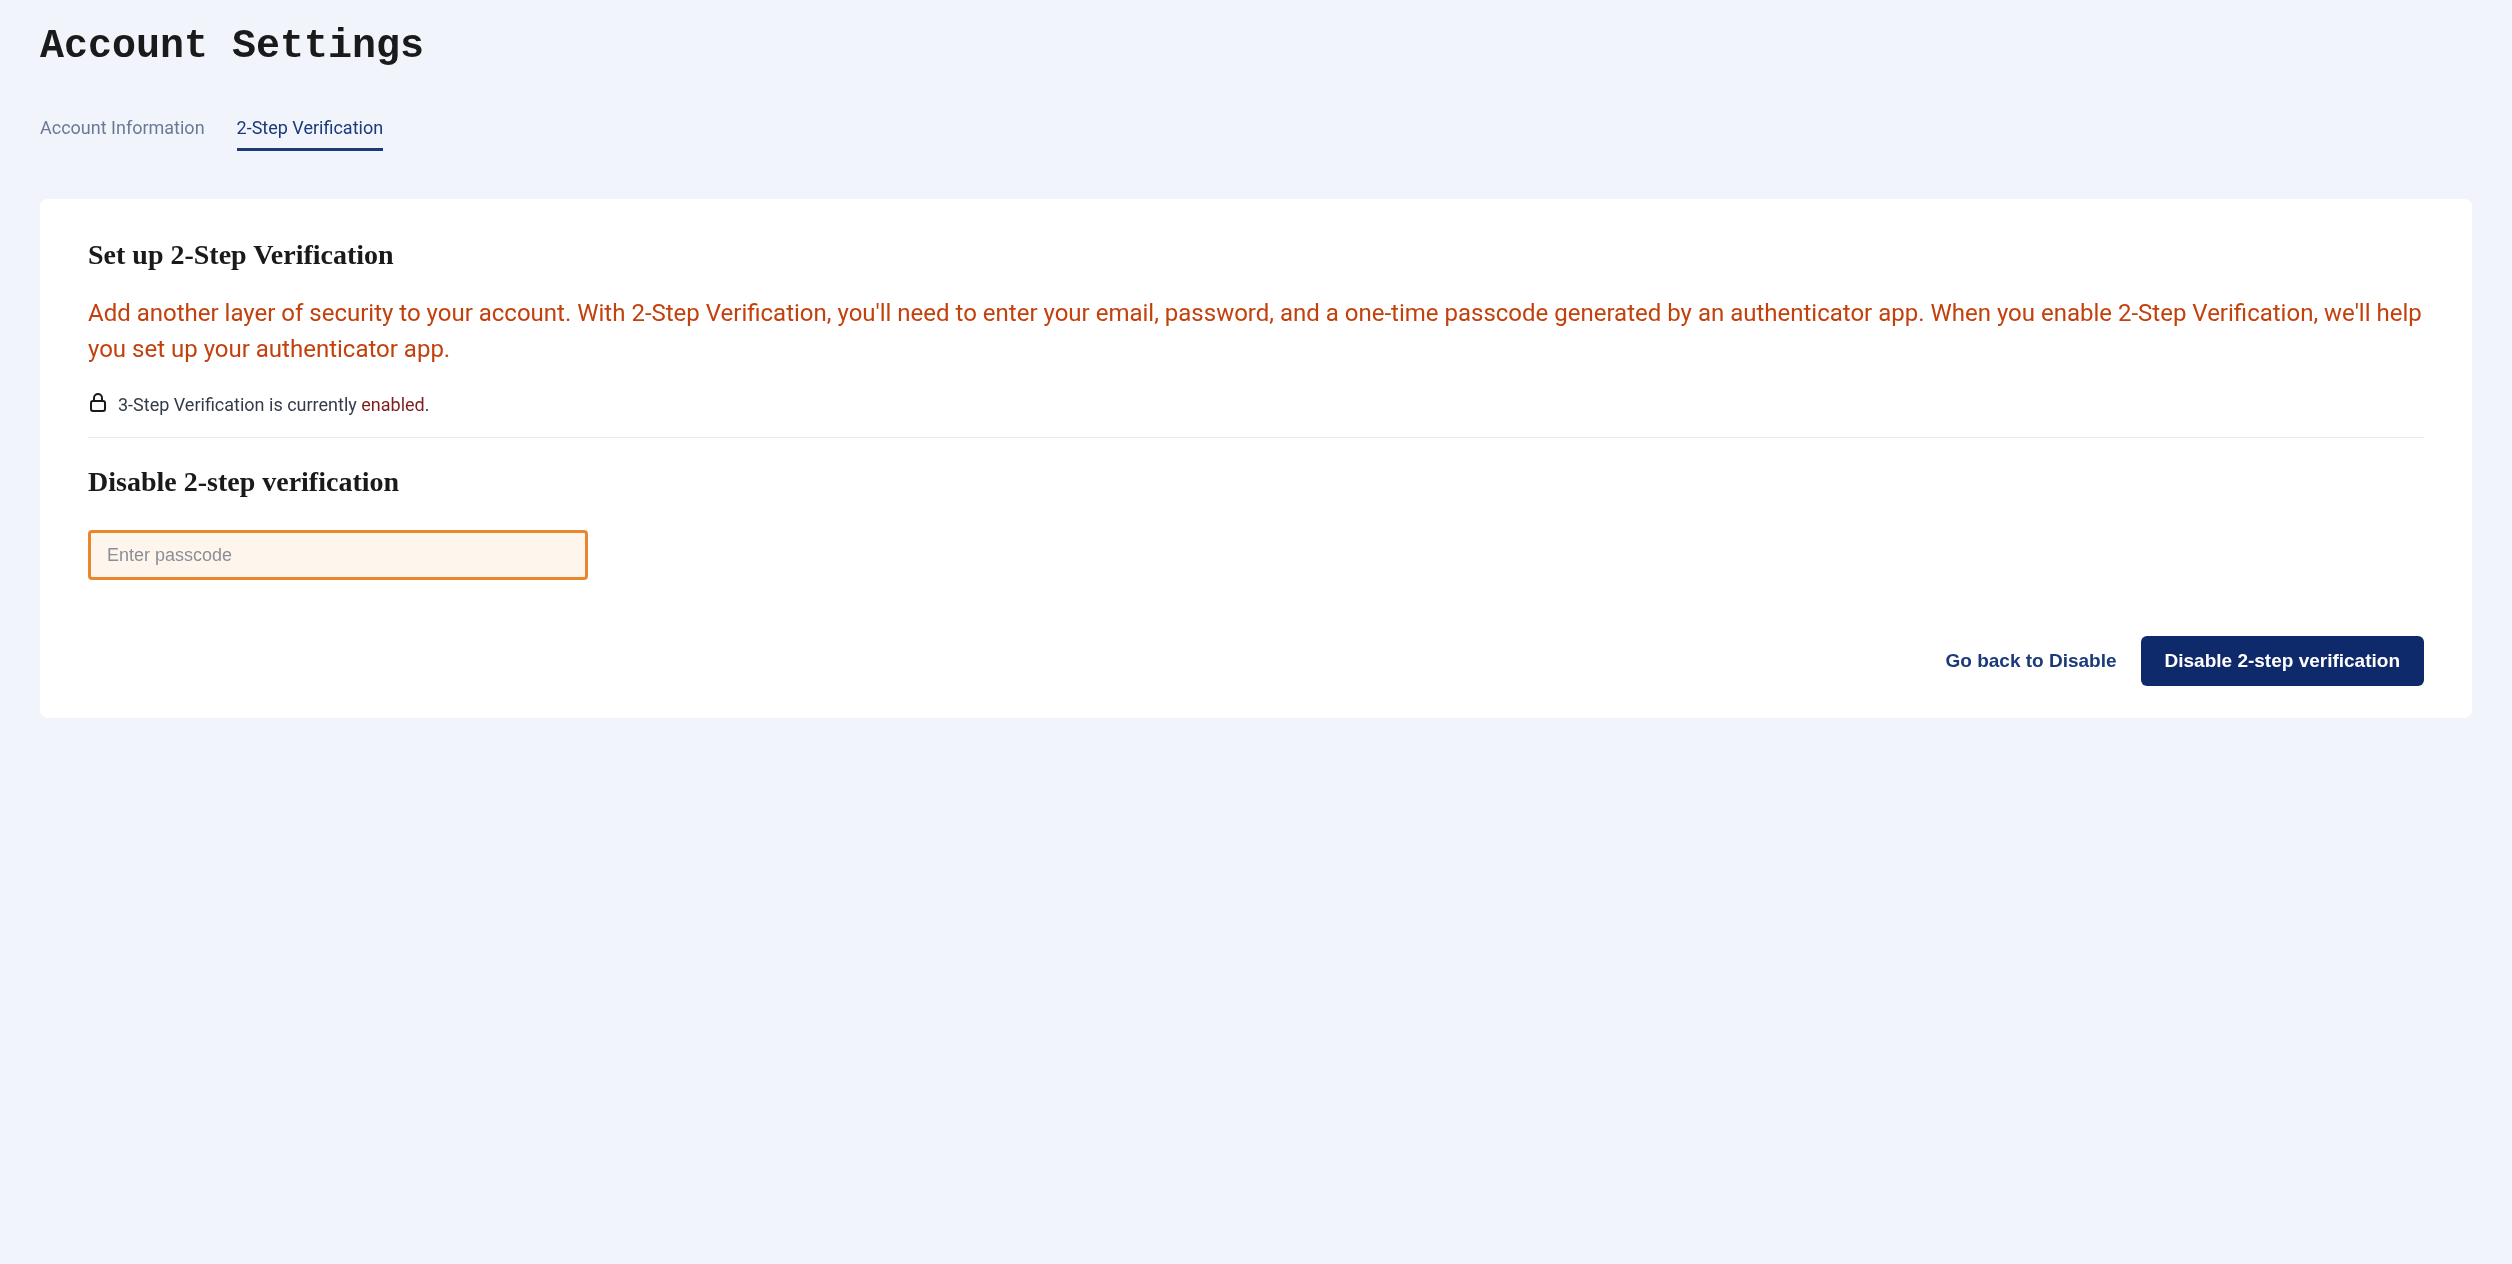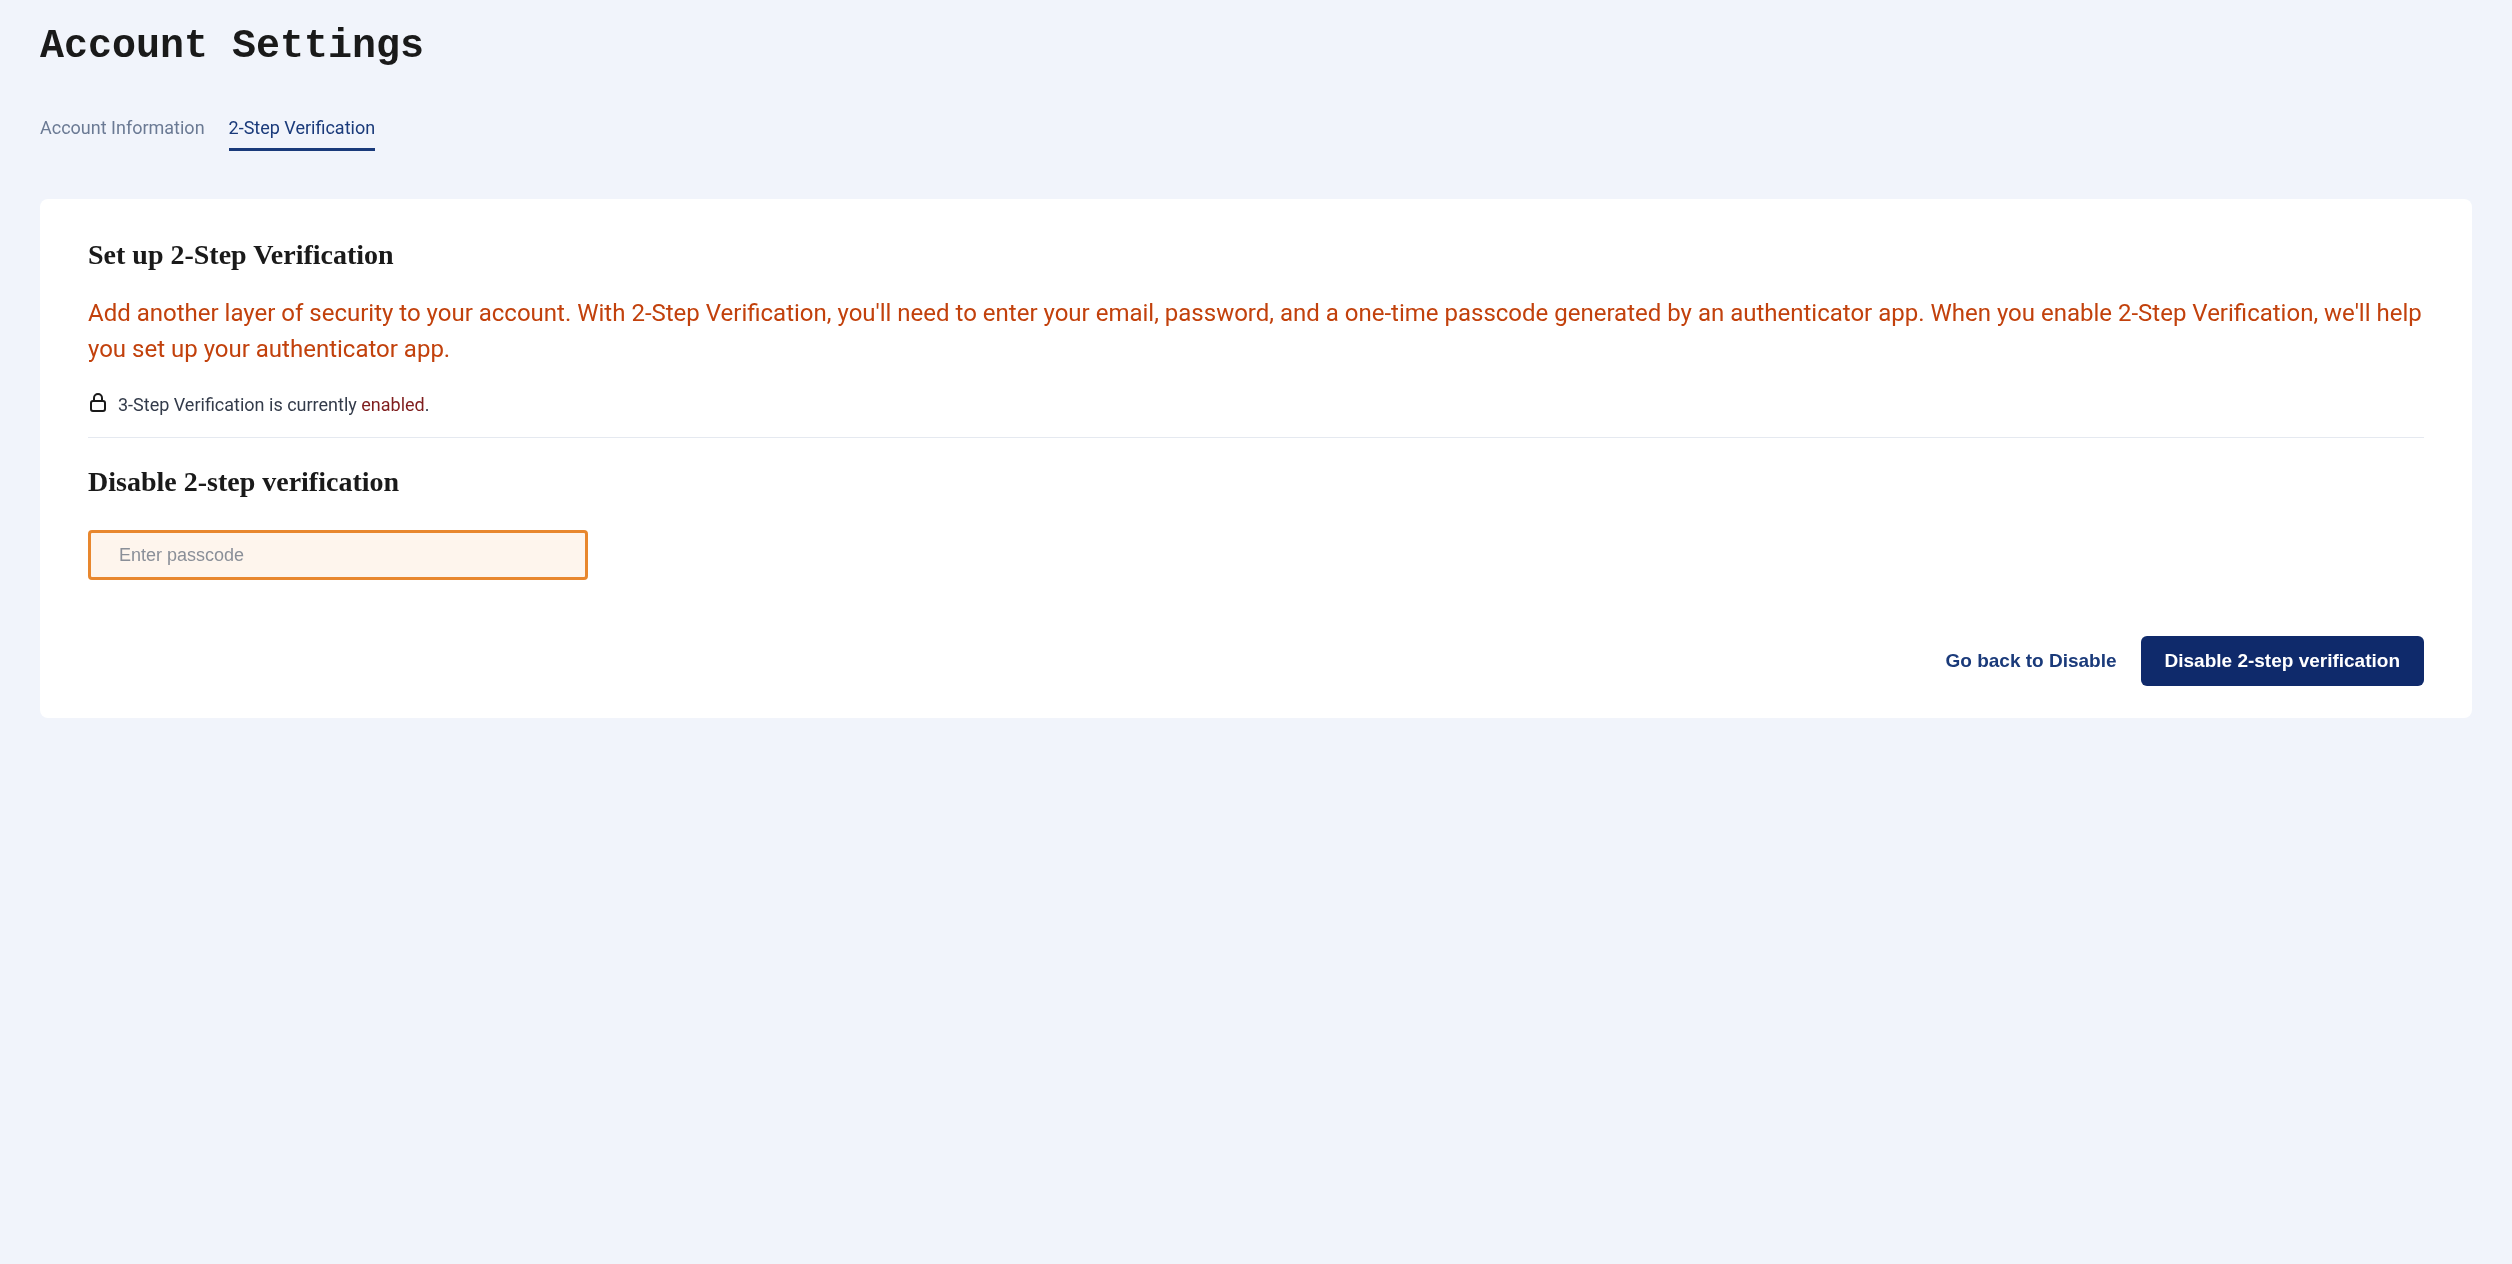--- a/index.html
+++ b/index.html
@@ -11,21 +11,21 @@
     }
     .page-title {
       font-family: Liberation Mono, monospace;
       font-size: 40px;
       font-weight: 700;
       color: #1a1a1a;
       margin-bottom: 48px;
     }
     .tabs {
       display: flex;
-      gap: 24px;
+      gap: 32px;
       margin-bottom: 36px;
     }
     .tab {
       font-size: 18px;
       color: #6b7a94;
       padding-bottom: 10px;
       cursor: pointer;
       border-bottom: 3px solid transparent;
     }
     .tab.active {
@@ -72,21 +72,21 @@
       margin: 20px 0 28px 0;
     }
     .passcode-input {
       width: 500px;
       max-width: 100%;
       height: 50px;
       border: 3px solid #e8872e;
       background: #fef5ed;
       border-radius: 4px;
       font-size: 18px;
-      padding: 0 28px;
+      padding: 0 16px;
       color: #333;
       outline: none;
       margin-top: 8px;
     }
     .passcode-input::placeholder {
       color: #8a8f98;
     }
     .actions {
       display: flex;
       justify-content: flex-end;

